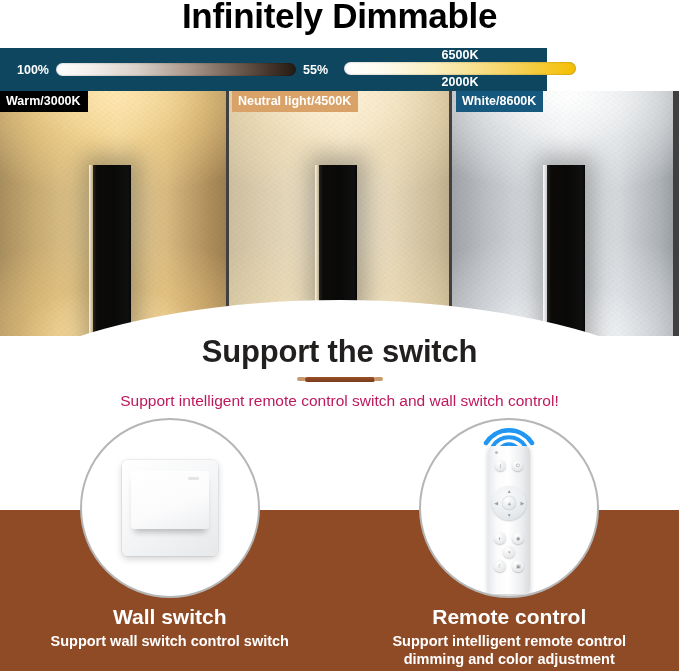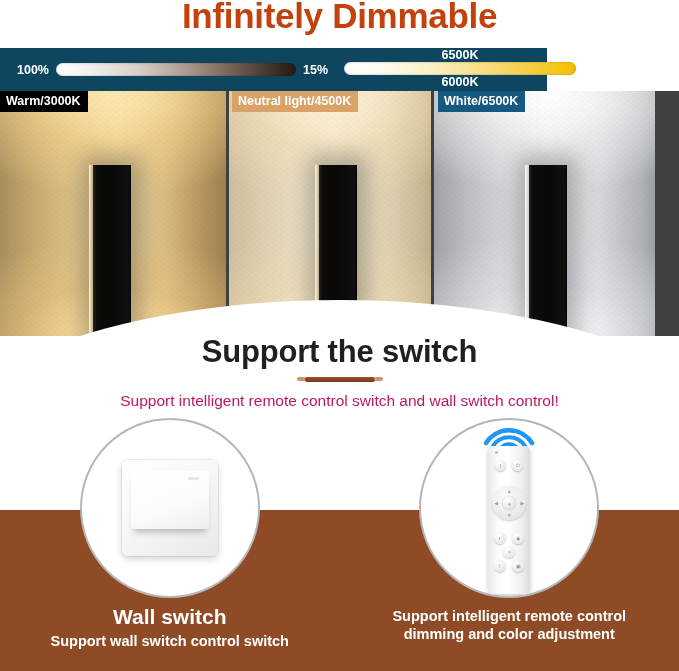--- a/index.html
+++ b/index.html
@@ -8,21 +8,21 @@
     background:#ffffff;
     font-family:"Liberation Sans", sans-serif;
     -webkit-font-smoothing:antialiased;
   }
   .page{position:relative;width:679px;height:671px;overflow:hidden;background:#fff;}
 
   
   .top-title{
     position:absolute;left:0;top:0;width:679px;height:32px;
     display:flex;align-items:center;justify-content:center;
-    font-size:35px;font-weight:700;color:#c2410c;letter-spacing:-0.3px;
+    font-size:35px;font-weight:700;color:#000000;letter-spacing:-0.3px;
   }
 
   
   .slider-strip{
     position:absolute;left:0;top:48px;width:547px;height:43px;
     background:#0e4660;
     display:flex;align-items:center;
   }
   .slider-group{display:flex;align-items:center;height:100%;}
   .slider-group.brightness{width:339px;padding-left:17px;box-sizing:border-box;}
@@ -43,21 +43,21 @@
     background:linear-gradient(90deg,#ffffff 0%,#fdfbf0 16%,#fbf0c2 38%,#f8df8a 58%,#f6cf4c 78%,#f5c310 95%,#f2bd06 100%);
   }
 
   
   .photos{
     position:absolute;left:0;top:91px;width:679px;height:245px;
     display:flex;background:#404040;
   }
   .photo{position:relative;overflow:hidden;height:100%;}
   .photo.warm{width:226px;}
-  .photo.neutral{width:202px;margin-left:3px;}
+  .photo.neutral{width:220px;margin-left:3px;}
   .photo.white{width:221px;margin-left:3px;}
 
   
   .wall{position:absolute;inset:0;}
   .wall.warm{
     background:
       radial-gradient(130% 62% at 50% 2%, rgba(255,231,176,.95) 0%, rgba(248,214,140,.55) 32%, rgba(0,0,0,0) 66%),
       radial-gradient(120% 58% at 50% 100%, rgba(255,228,168,.9) 0%, rgba(236,200,128,.45) 35%, rgba(0,0,0,0) 70%),
       linear-gradient(90deg,#a98e5e 0%,#c9ab72 16%,#e8cf96 42%,#f0dba8 52%,#d8b97f 74%,#b08f5c 92%,#9d7f51 100%);
   }
@@ -219,27 +219,27 @@
 
 <div class="page">
 
   <div class="top-title">Infinitely Dimmable</div>
 
   <div class="slider-strip">
 
     <div class="slider-group brightness">
       <span class="slider-label">100%</span>
       <div class="track brightness"></div>
-      <span class="slider-label">15%</span>
+      <span class="slider-label">55%</span>
     </div>
 
     <div class="slider-group cct">
       <span class="slider-label">6500K</span>
       <div class="track cct"></div>
-      <span class="slider-label">6000K</span>
+      <span class="slider-label">2000K</span>
     </div>
 
   </div>
 
   <div class="photos">
 
     <div class="photo warm">
       <div class="wall warm"></div>
       <div class="wall-tex"></div>
       <div class="fixture"></div>
@@ -250,21 +250,21 @@
       <div class="wall neutral"></div>
       <div class="wall-tex"></div>
       <div class="fixture"></div>
       <div class="photo-tag neutral">Neutral light/4500K</div>
     </div>
 
     <div class="photo white">
       <div class="wall white"></div>
       <div class="wall-tex"></div>
       <div class="fixture"></div>
-      <div class="photo-tag white">White/6500K</div>
+      <div class="photo-tag white">White/8600K</div>
     </div>
 
   </div>
 
   <div class="arc"></div>
 
   <div class="mid">
     <div class="mid-title">Support the switch</div>
     <div class="divider">
       <div class="cap l"></div>
@@ -320,19 +320,20 @@
 
           <div class="rbtn md" style="left:6px;top:86px;">◐</div>
           <div class="rbtn md" style="right:6px;top:86px;">◉</div>
           <div class="rbtn md" style="left:50%;top:100px;transform:translateX(-50%);">ᵠ</div>
           <div class="rbtn md" style="left:6px;top:114px;">☾</div>
           <div class="rbtn md" style="right:6px;top:114px;">▣</div>
         </div>
 
       </div>
       <div class="feature-caption">
+        <div class="feature-title">Remote control</div>
         <div class="feature-desc">Support intelligent remote control dimming and color adjustment</div>
       </div>
     </div>
 
   </div>
 
 </div>
 
 </body></html>

